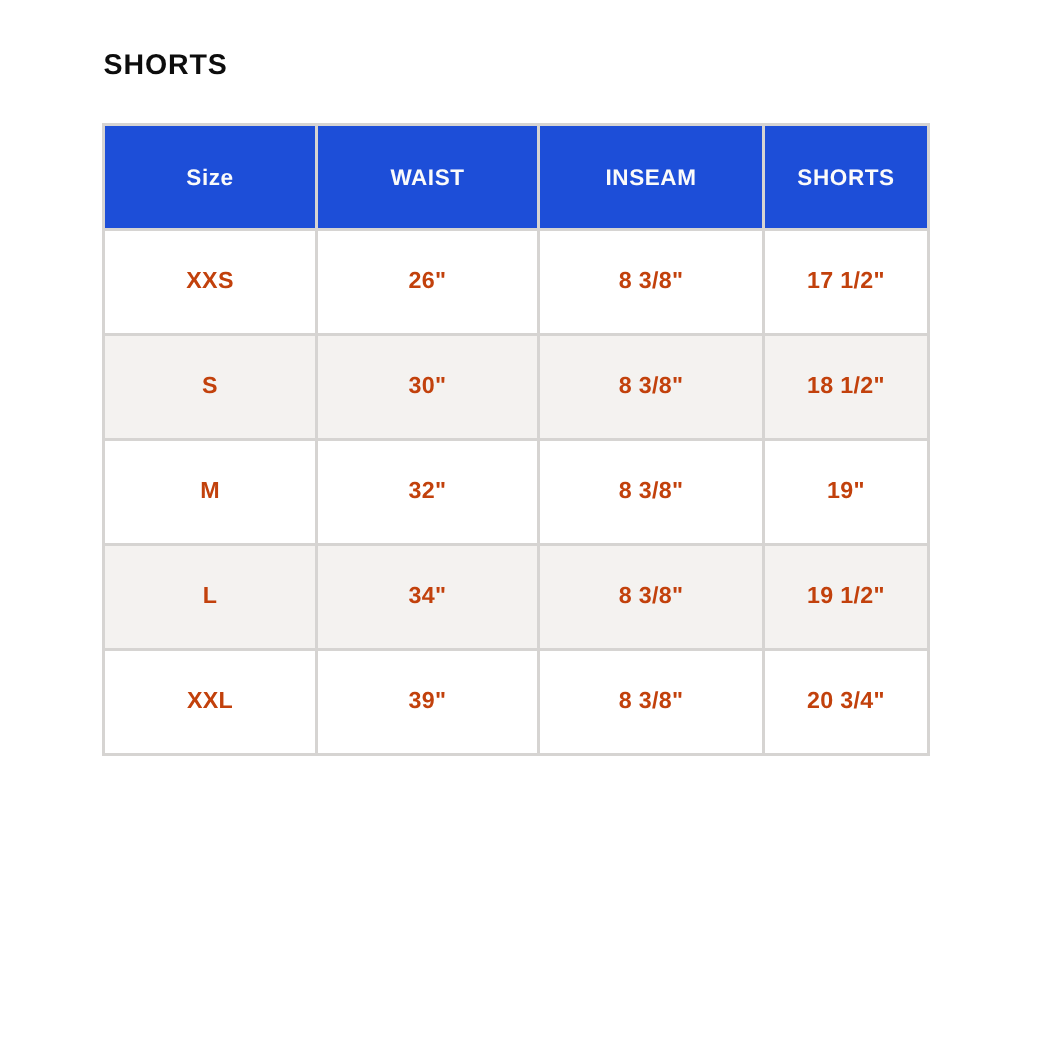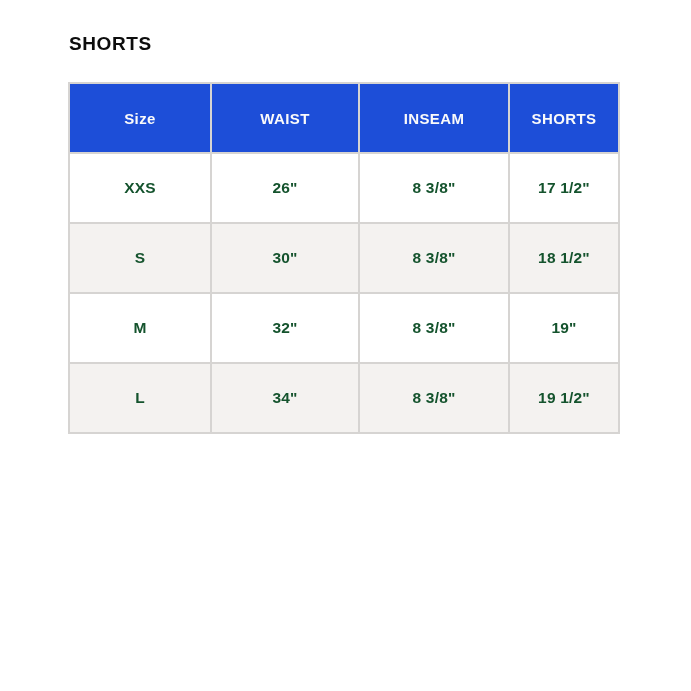--- a/index.html
+++ b/index.html
@@ -42,21 +42,21 @@
   }
   .size-chart thead th {
     background: #1d4ed8;
     color: #fafafa;
     font-size: 15px;
     font-weight: bold;
     letter-spacing: 0.4px;
   }
   .size-chart tbody td {
     background: #ffffff;
-    color: #14532d;
+    color: #c2410c;
     font-size: 15.5px;
     font-weight: bold;
     letter-spacing: 0.2px;
     text-align: center;
   }
   .size-chart tbody tr:nth-child(even) td {
     background: #f4f2f0;
   }
 </style>
 </head>
@@ -98,15 +98,21 @@
         <td>32"</td>
         <td>8 3/8"</td>
         <td>19"</td>
       </tr>
       <tr>
         <td>L</td>
         <td>34"</td>
         <td>8 3/8"</td>
         <td>19 1/2"</td>
       </tr>
+      <tr>
+        <td>XXL</td>
+        <td>39"</td>
+        <td>8 3/8"</td>
+        <td>20 3/4"</td>
+      </tr>
     </tbody>
   </table>
 </div>
 
 </body></html>

